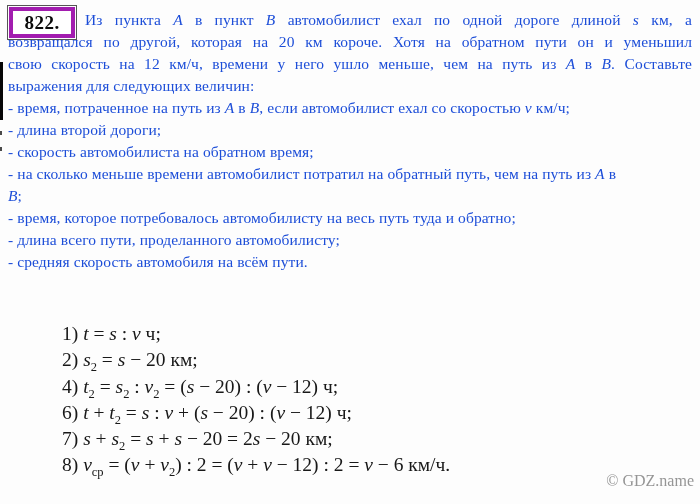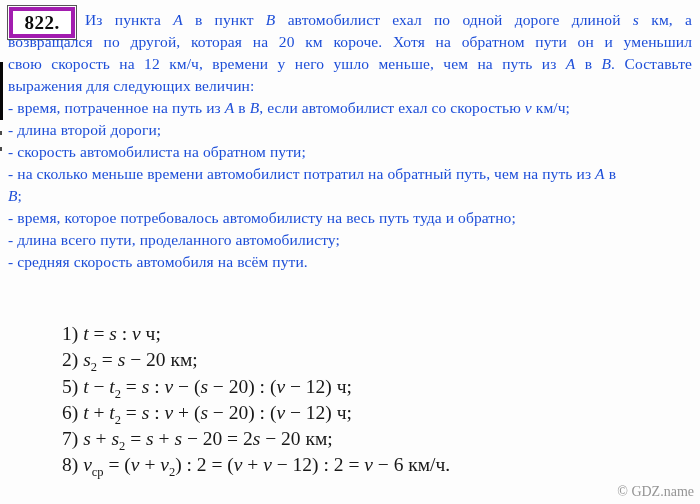--- a/index.html
+++ b/index.html
@@ -53,22 +53,22 @@
     font-size: 19.5px; line-height: 26.3px;
     color: #181818;
     margin-top: 31px;
   }
   .solutions .line { white-space: nowrap; }
   .solutions i { font-style: italic; }
   .solutions sub { font-size: 12.5px; line-height: 0; }
 
   
   .watermark {
-    position: absolute; right: 6px; bottom: 4px;
-    font-size: 14px; color: #959595;
+    position: absolute; right: 6px; bottom: 14px;
+    font-size: 16px; color: #959595;
     font-family: "Liberation Serif", serif;
   }
 
   
   .scan-bar {
     position: absolute; left: 0; top: 62px;
     width: 3px; height: 58px; background: #060606;
   }
   .scan-tick {
     position: absolute; left: 0;
@@ -86,32 +86,32 @@
     <span class="badge-num">822.</span>
   </div>
 
   <div class="stmt">
       <div class="line">Из пункта <i>A</i> в пункт <i>B</i> автомобилист ехал по одной дороге длиной <i>s</i> км, а</div>
       <div class="line">возвращался по другой, которая на 20 км короче. Хотя на обратном пути он и уменьшил</div>
       <div class="line">свою скорость на 12 км/ч, времени у него ушло меньше, чем на путь из <i>A</i> в <i>B</i>. Составьте</div>
       <div class="line">выражения для следующих величин:</div>
       <div class="line">- время, потраченное на путь из <i>A</i> в <i>B</i>, если автомобилист ехал со скоростью <i>v</i> км/ч;</div>
       <div class="line">- длина второй дороги;</div>
-      <div class="line">- скорость автомобилиста на обратном пути;</div>
+      <div class="line">- скорость автомобилиста на обратном время;</div>
       <div class="line">- на сколько меньше времени автомобилист потратил на обратный путь, чем на путь из <i>A</i> в</div>
       <div class="line"><i>B</i>;</div>
       <div class="line">- время, которое потребовалось автомобилисту на весь путь туда и обратно;</div>
       <div class="line">- длина всего пути, проделанного автомобилисту;</div>
       <div class="line">- средняя скорость автомобиля на всём пути.</div>
     </div>
 
   <div class="solutions">
       <div class="line">1) <i>t</i> = <i>s</i> : <i>v</i> ч;</div>
       <div class="line">2) <i>s</i><sub>2</sub> = <i>s</i> − 20 км;</div>
-      <div class="line">5) <i>t</i> − <i>t</i><sub>2</sub> = <i>s</i> : <i>v</i> − (<i>s</i> − 20) : (<i>v</i> − 12) ч;</div>
+      <div class="line">4) <i>t</i><sub>2</sub> = <i>s</i><sub>2</sub> : <i>v</i><sub>2</sub> = (<i>s</i> − 20) : (<i>v</i> − 12) ч;</div>
       <div class="line">6) <i>t</i> + <i>t</i><sub>2</sub> = <i>s</i> : <i>v</i> + (<i>s</i> − 20) : (<i>v</i> − 12) ч;</div>
       <div class="line">7) <i>s</i> + <i>s</i><sub>2</sub> = <i>s</i> + <i>s</i> − 20 = 2<i>s</i> − 20 км;</div>
       <div class="line">8) <i>v</i><sub>ср</sub> = (<i>v</i> + <i>v</i><sub>2</sub>) : 2 = (<i>v</i> + <i>v</i> − 12) : 2 = <i>v</i> − 6 км/ч.</div>
     </div>
 
   <div class="watermark">© GDZ.name</div>
 
   <div class="scan-bar"></div>
   <div class="scan-tick t1"></div>
   <div class="scan-tick t2"></div>

